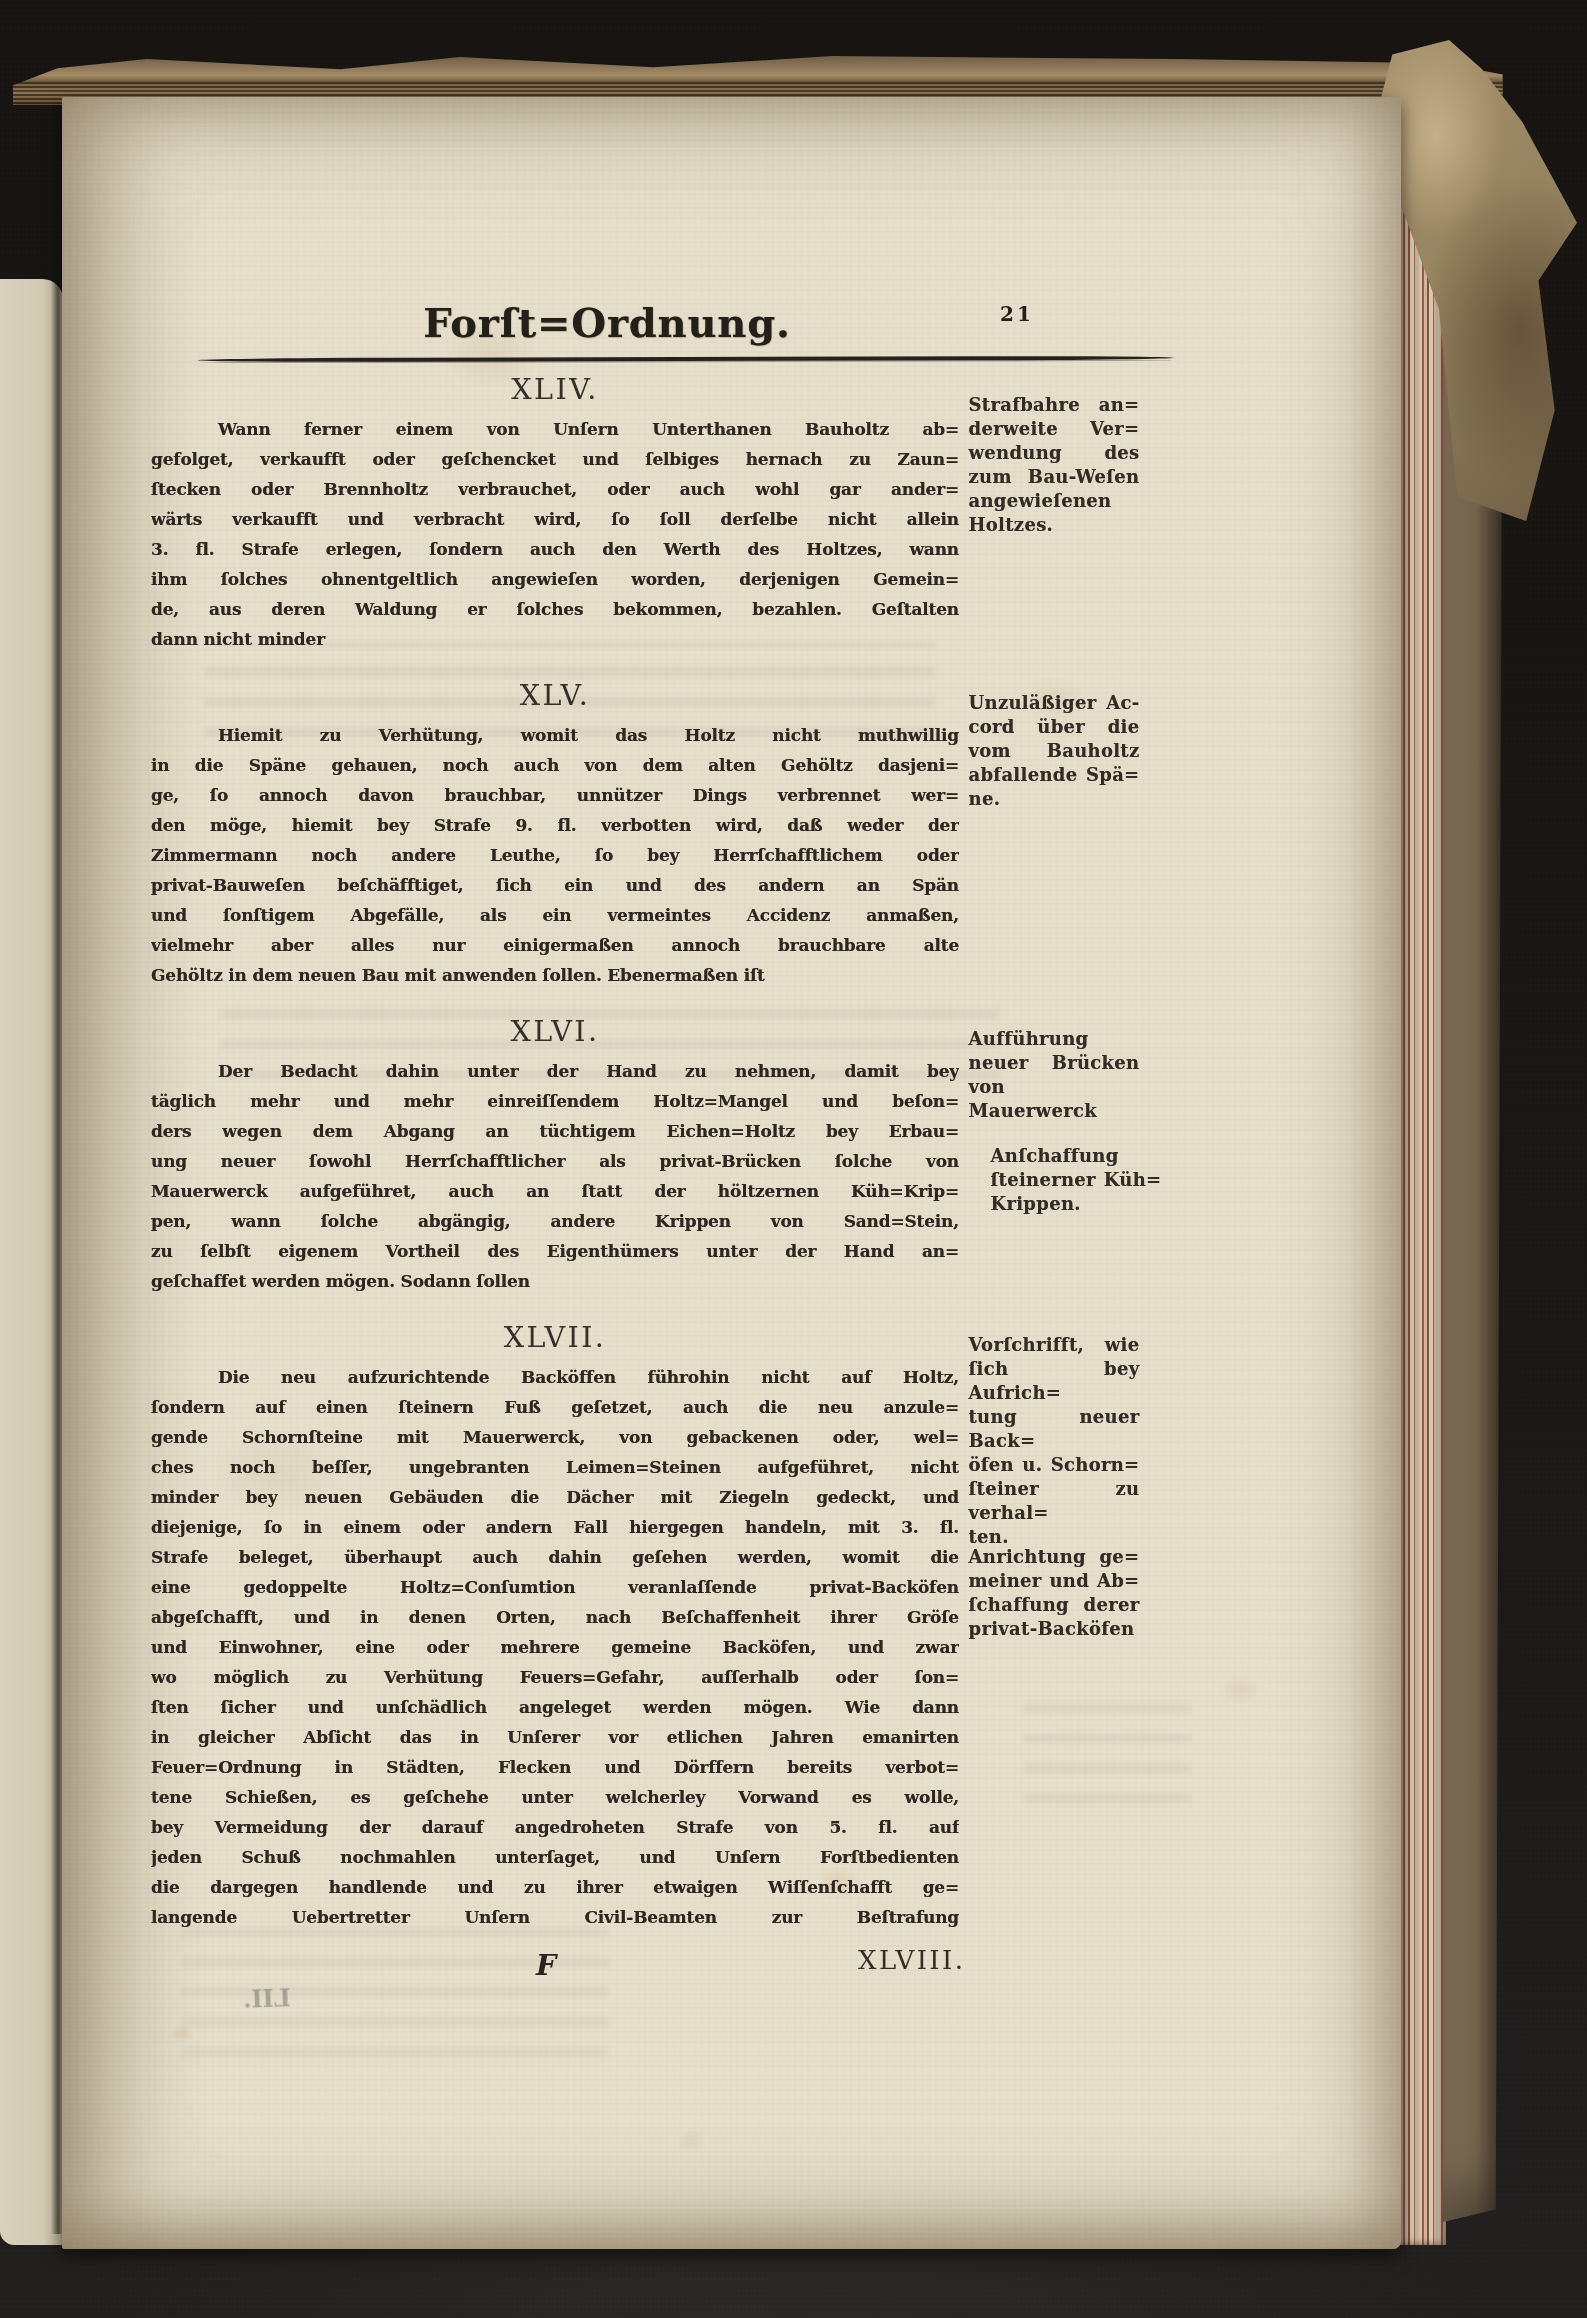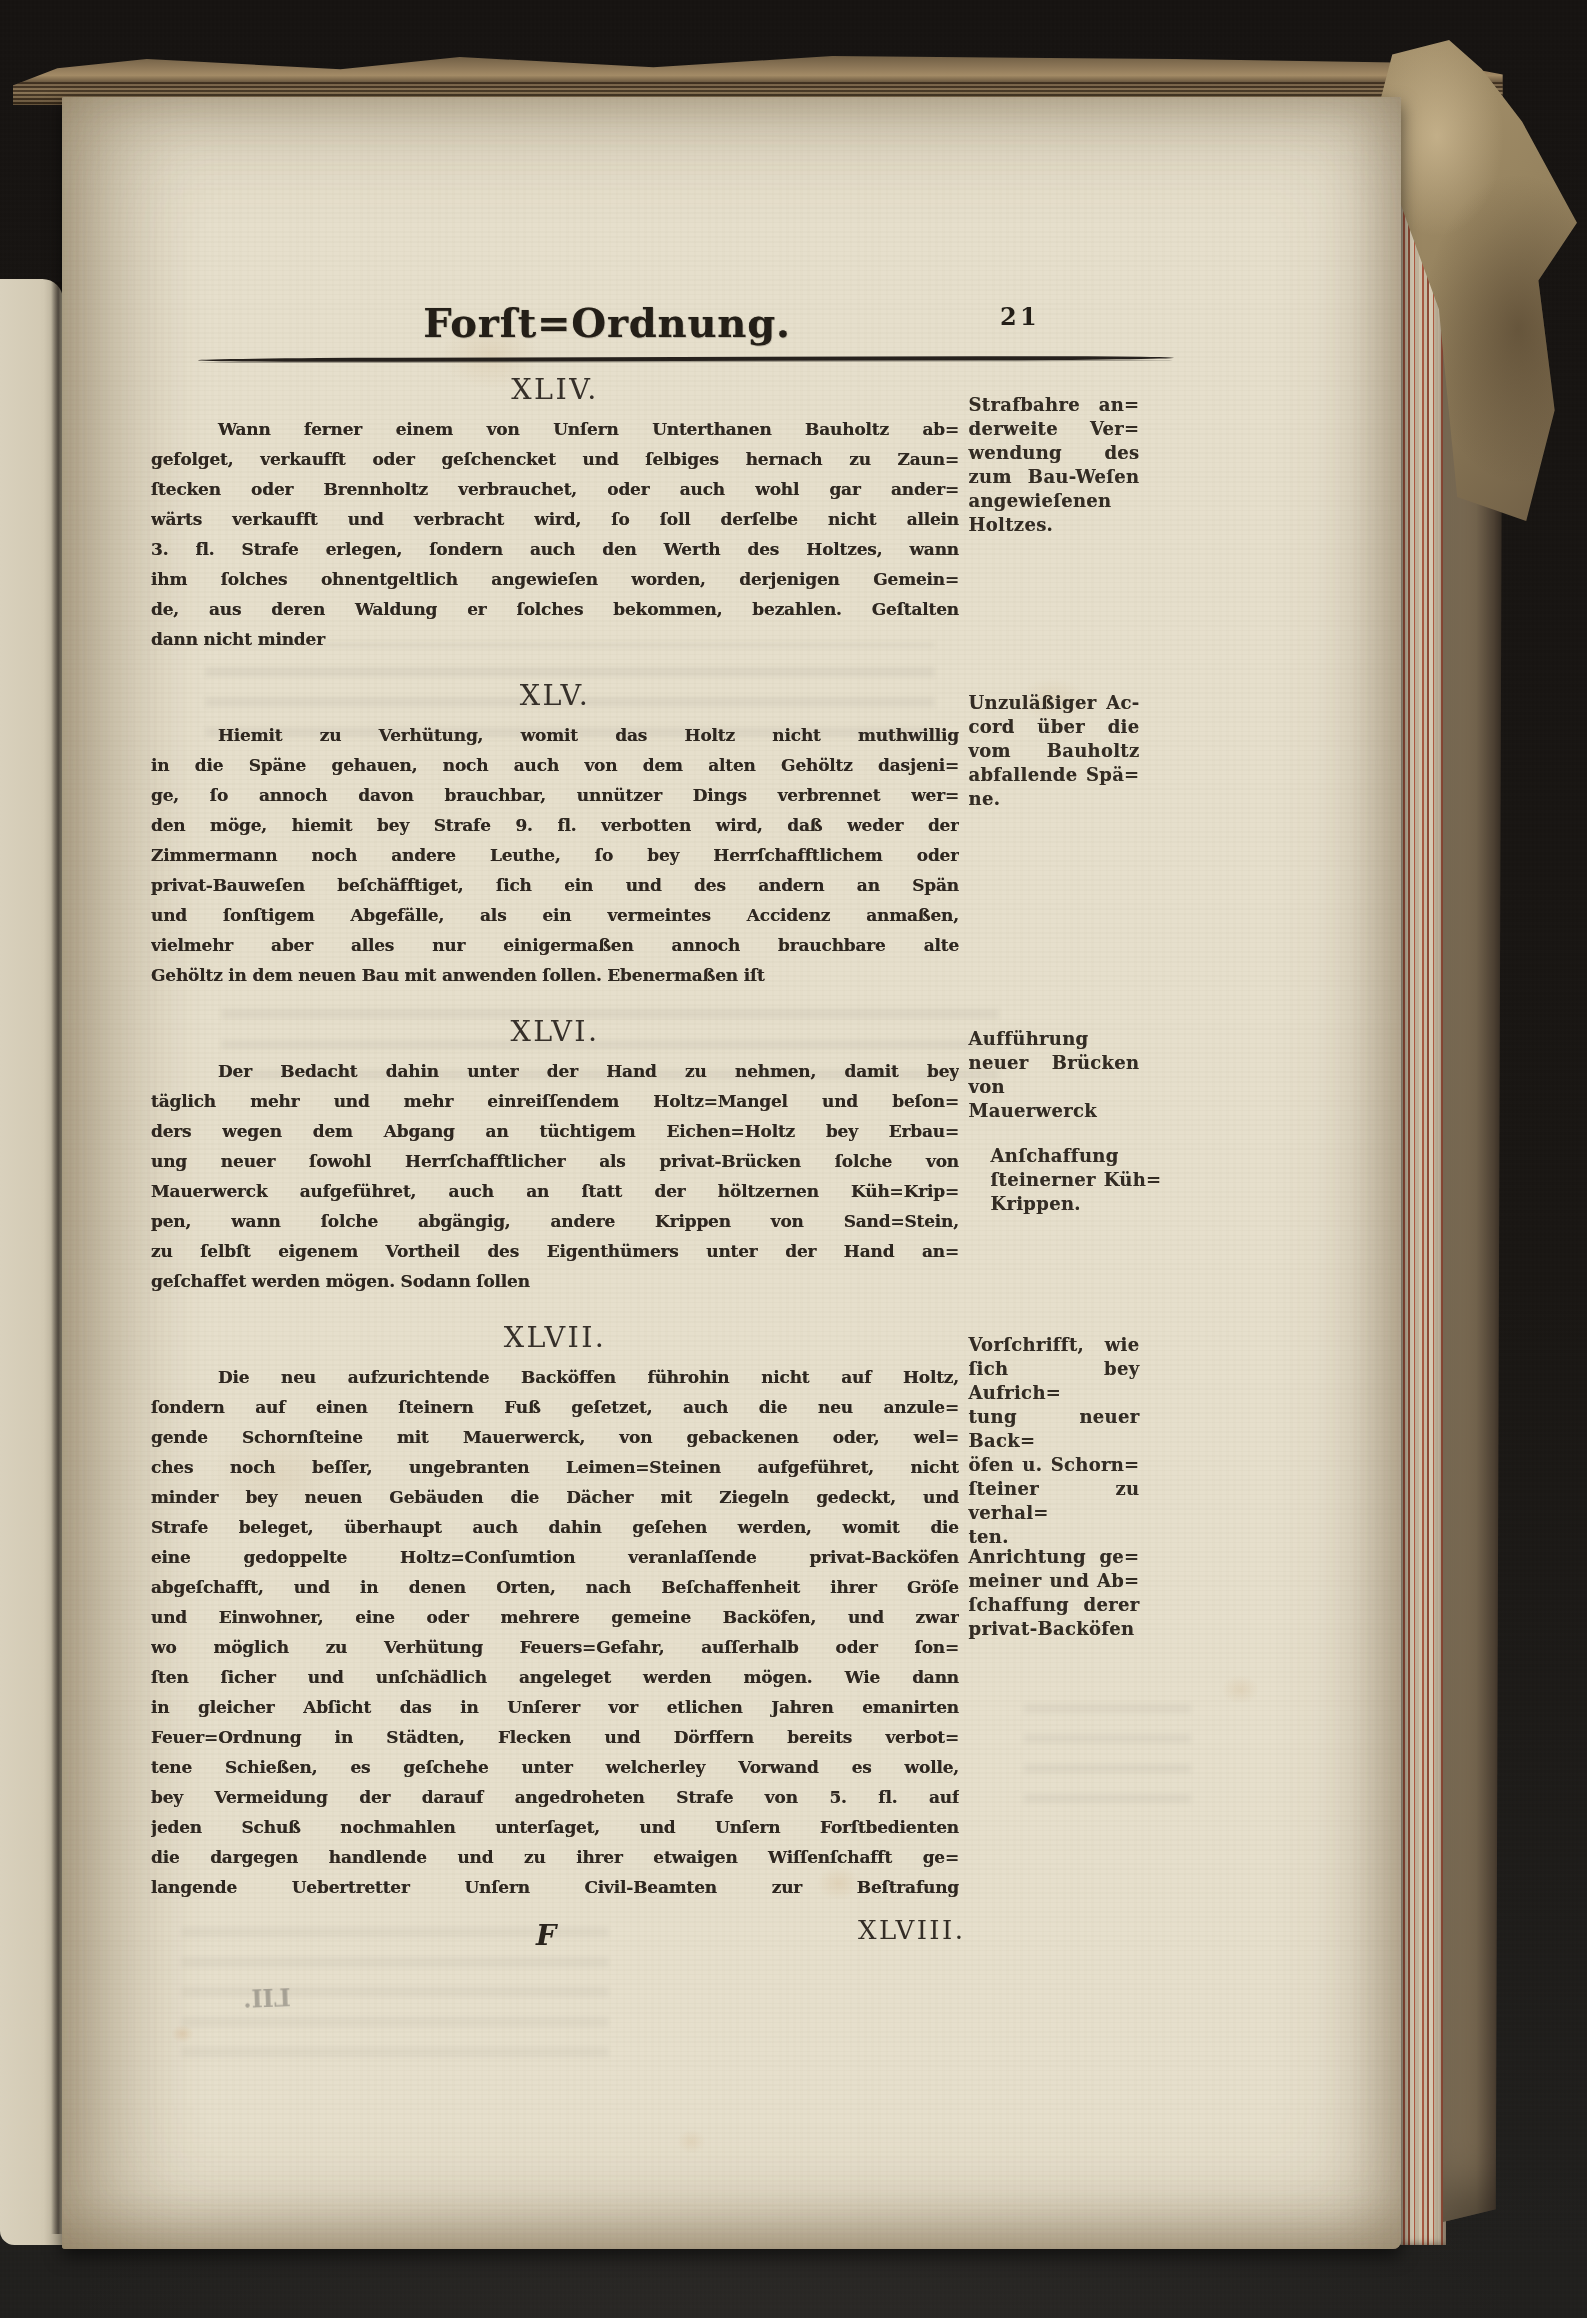--- a/index.html
+++ b/index.html
@@ -88,21 +88,21 @@
 
   .ghost-lii { position:absolute; left:181px; top:1887px; font-size:24px; font-weight:700;
     color: rgba(80,78,76,.4); transform: scaleX(-1) rotate(2deg); filter: blur(0.5px); }
 
   
   .content { position:absolute; inset:0; color:#2e2720; }
   .header-row { position:relative; padding-top:202px; }
   .title-wrap { width:808px; margin-left:141px; text-align:center; }
   .book-title { font-size:40px; font-weight:700; letter-spacing:0.8px; color:#241f18;
     text-shadow: 0 0 0.8px rgba(36,28,18,.55), 0.8px 0.8px 0 rgba(36,28,18,.15); }
-  .page-number { position:absolute; left:938px; top:205px; font-size:24px; font-weight:700;
+  .page-number { position:absolute; left:938px; top:205px; font-size:20px; font-weight:700;
     letter-spacing:3.2px; color:#241f18; }
   .rule { margin:11px 0 0 136px; width:976px; height:4px; background:#26211d;
     border-radius:40%/100%; transform: rotate(-.14deg);
     box-shadow: 0 2.4px 0 -1.2px rgba(38,33,28,.35); }
 
   .sec { display:flex; }
   .sec-main { width:808px; margin-left:89px; }
   .sec-notes { width:171px; margin-left:9.5px; position:relative; }
   .sec-heading { font-size:28.6px; font-weight:400; letter-spacing:2.4px; text-align:center;
     color:#36302a; margin:24px 0 8px; }
@@ -228,20 +228,21 @@
           </aside>
         </section>
         <section class="sec">
           <div class="sec-main">
             <h2 class="sec-heading">XLVII.</h2>
             <div class="tline first">Die neu aufzurichtende Backöffen führohin nicht auf Holtz,</div>
             <div class="tline">ſondern auf einen ſteinern Fuß geſetzet, auch die neu anzule=</div>
             <div class="tline">gende Schornſteine mit Mauerwerck, von gebackenen oder, wel=</div>
             <div class="tline">ches noch beſſer, ungebranten Leimen=Steinen aufgeführet, nicht</div>
             <div class="tline">minder bey neuen Gebäuden die Dächer mit Ziegeln gedeckt, und</div>
+            <div class="tline">diejenige, ſo in einem oder andern Fall hiergegen handeln, mit 3. fl.</div>
             <div class="tline">Strafe beleget, überhaupt auch dahin geſehen werden, womit die</div>
             <div class="tline">eine gedoppelte Holtz=Conſumtion veranlaſſende privat-Backöfen</div>
             <div class="tline">abgeſchafft, und in denen Orten, nach Beſchaffenheit ihrer Gröſe</div>
             <div class="tline">und Einwohner, eine oder mehrere gemeine Backöfen, und zwar</div>
             <div class="tline">wo möglich zu Verhütung Feuers=Gefahr, auſſerhalb oder ſon=</div>
             <div class="tline">ſten ſicher und unſchädlich angeleget werden mögen. Wie dann</div>
             <div class="tline">in gleicher Abſicht das in Unſerer vor etlichen Jahren emanirten</div>
             <div class="tline">Feuer=Ordnung in Städten, Flecken und Dörffern bereits verbot=</div>
             <div class="tline">tene Schießen, es geſchehe unter welcherley Vorwand es wolle,</div>
             <div class="tline">bey Vermeidung der darauf angedroheten Strafe von 5. fl. auf</div>

